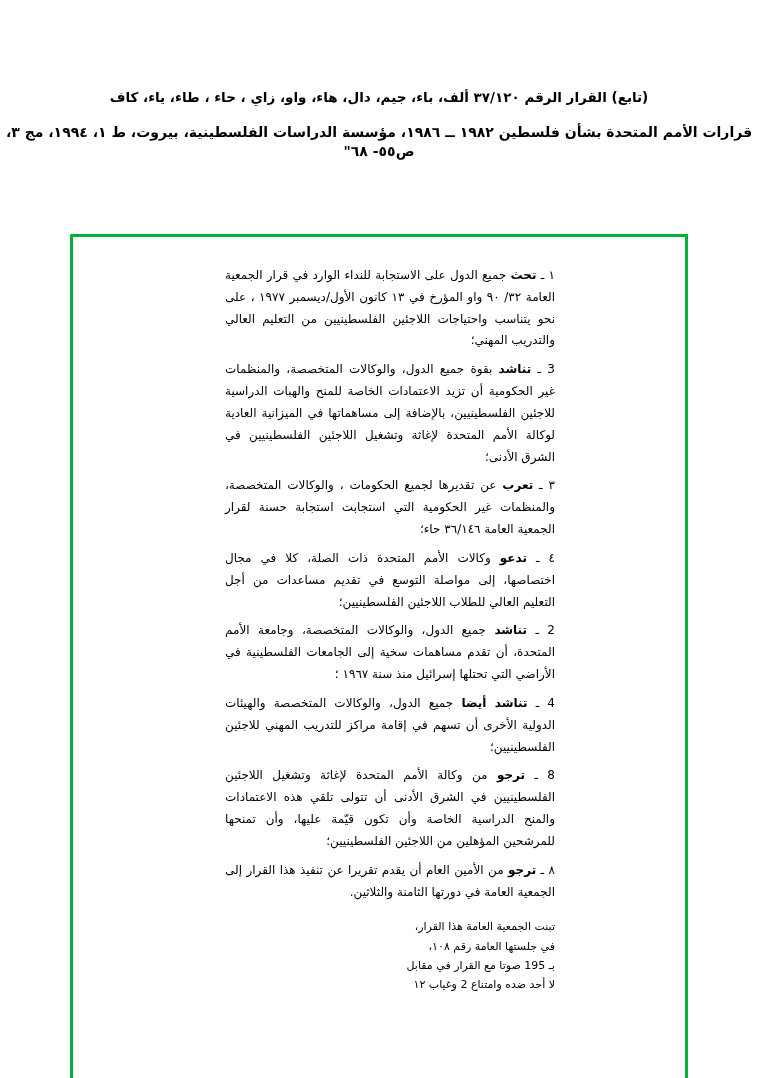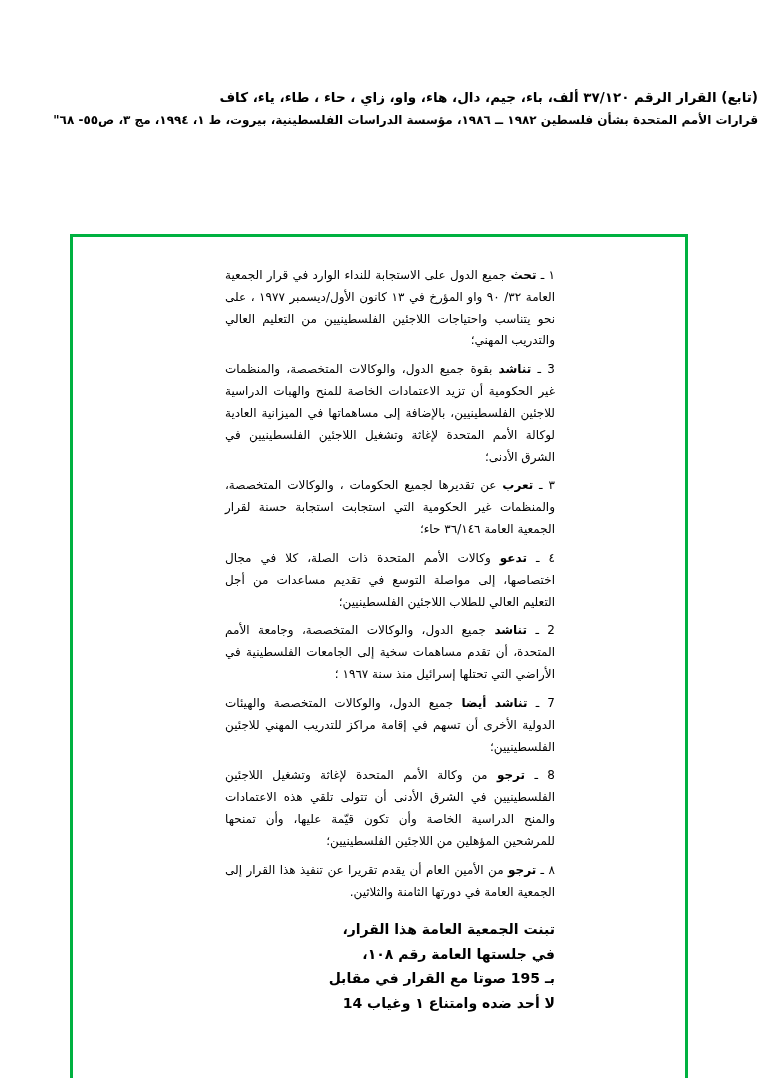--- a/index.html
+++ b/index.html
@@ -15,34 +15,34 @@
     position: relative;
     overflow: hidden;
   }
   .page {
     width: 758px;
     height: 1078px;
     position: relative;
     box-sizing: border-box;
   }
   .header {
-    text-align: right;
+    text-align: center;
     margin-top: 88px;
   }
   .header-title {
     font-size: 13.5px;
     font-weight: bold;
     letter-spacing: 0px;
     line-height: 1.4;
     direction: rtl;
   }
   .header-source {
-    font-size: 12px;
+    font-size: 14px;
     font-weight: bold;
-    margin-top: 5px;
+    margin-top: 16px;
     line-height: 1.4;
     direction: rtl;
   }
   .frame {
     position: absolute;
     top: 146px;
     left: 70px;
     width: 618px;
     height: 862px;
     border: 3px solid #00b140;
@@ -65,25 +65,24 @@
     text-align: justify;
     text-align-last: right;
   }
   .para .lead {
     font-weight: bold;
   }
   .closing {
     margin-top: 14px;
   }
   .closing-line {
-    font-size: 14px;
+    font-size: 11px;
     line-height: 1.75;
     text-align: left;
     margin: 0;
-    font-weight: bold;
   }
 </style>
 </head>
 <body>
 
 <div class="page">
 
   <div class="header">
     <div class="header-title">(تابع) القرار الرقم ٣٧/١٢٠ ألف، باء، جيم، دال، هاء، واو، زاي ، حاء ، طاء، ياء، كاف</div>
     <div class="header-source">قرارات الأمم المتحدة بشأن فلسطين ١٩٨٢ ــ ١٩٨٦، مؤسسة الدراسات الفلسطينية، بيروت، ط ١، ١٩٩٤، مج ٣، ص٥٥- ٦٨"</div>
@@ -116,40 +115,40 @@
         <span>وكالات الأمم المتحدة ذات الصلة، كلا في مجال اختصاصها، إلى مواصلة التوسع في تقديم مساعدات من أجل التعليم العالي للطلاب اللاجئين الفلسطينيين؛</span>
       </p>
 
       <p class="para">
         <span>2 ـ</span>
         <span class="lead">تناشد</span>
         <span>جميع الدول، والوكالات المتخصصة، وجامعة الأمم المتحدة، أن تقدم مساهمات سخية إلى الجامعات الفلسطينية في الأراضي التي تحتلها إسرائيل منذ سنة ١٩٦٧ ؛</span>
       </p>
 
       <p class="para">
-        <span>7 ـ</span>
+        <span>4 ـ</span>
         <span class="lead">تناشد أيضا</span>
         <span>جميع الدول، والوكالات المتخصصة والهيئات الدولية الأخرى أن تسهم في إقامة مراكز للتدريب المهني للاجئين الفلسطينيين؛</span>
       </p>
 
       <p class="para">
         <span>8 ـ</span>
         <span class="lead">ترجو</span>
         <span>من وكالة الأمم المتحدة لإغاثة وتشغيل اللاجئين الفلسطينيين في الشرق الأدنى أن تتولى تلقي هذه الاعتمادات والمنح الدراسية الخاصة وأن تكون قيّمة عليها، وأن تمنحها للمرشحين المؤهلين من اللاجئين الفلسطينيين؛</span>
       </p>
 
       <p class="para">
         <span>٨ ـ</span>
         <span class="lead">ترجو</span>
         <span>من الأمين العام أن يقدم تقريرا عن تنفيذ هذا القرار إلى الجمعية العامة في دورتها الثامنة والثلاثين.</span>
       </p>
 
       <div class="closing">
         <p class="closing-line">تبنت الجمعية العامة هذا القرار،</p>
         <p class="closing-line">في جلستها العامة رقم ١٠٨،</p>
         <p class="closing-line">بـ 195 صوتا مع القرار في مقابل</p>
-        <p class="closing-line">لا أحد ضده وامتناع ١ وغياب 14</p>
+        <p class="closing-line">لا أحد ضده وامتناع 2 وغياب ١٢</p>
       </div>
 
     </div>
   </div>
 
 </div>
 
 </body></html>

